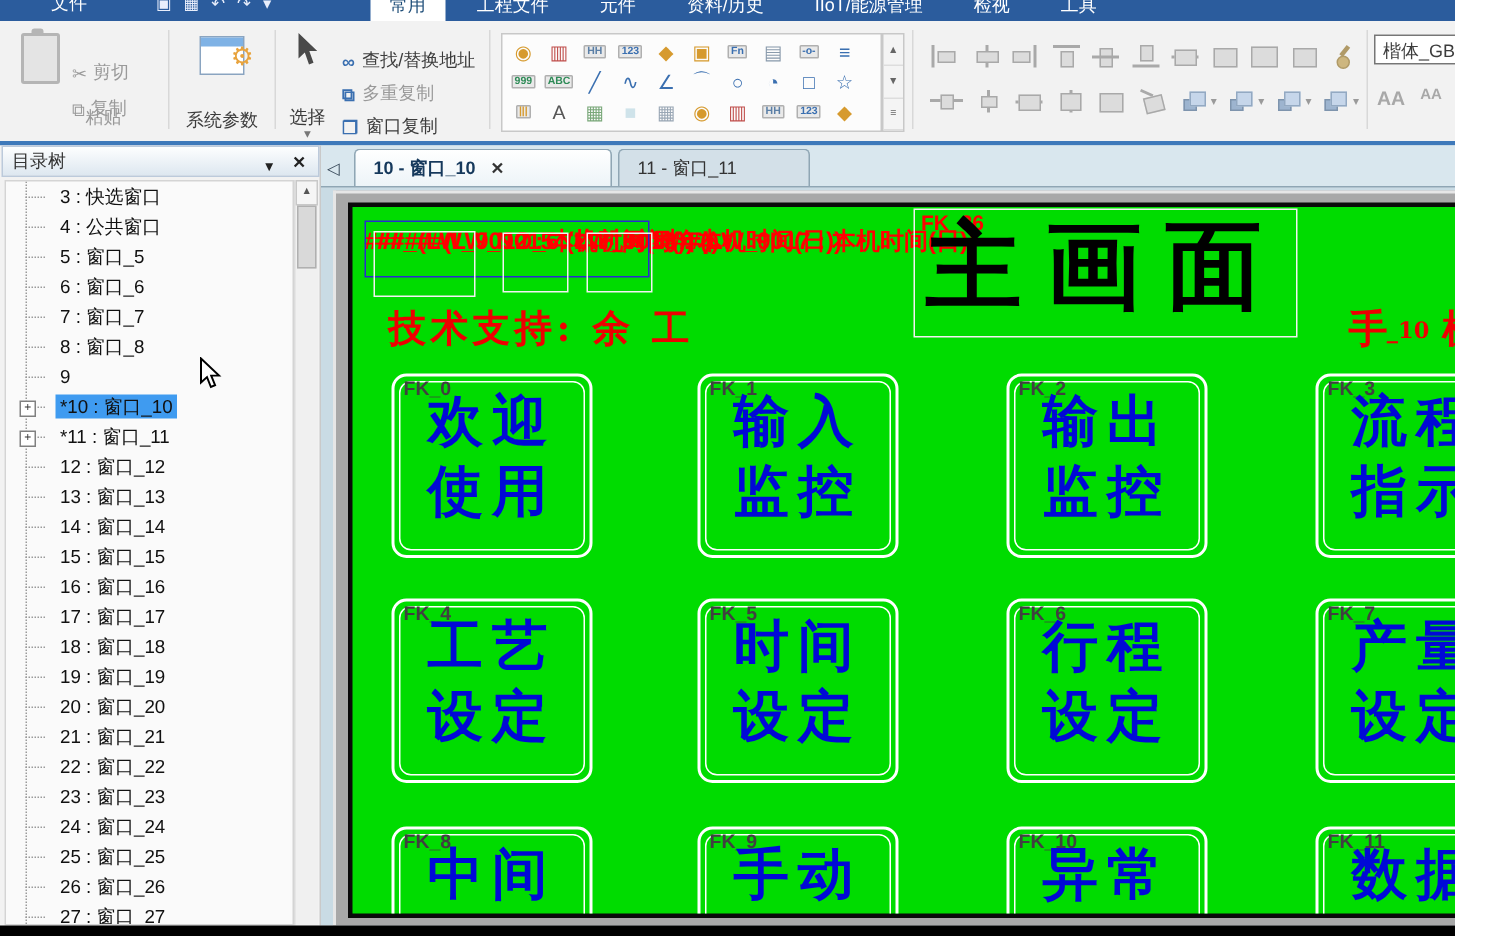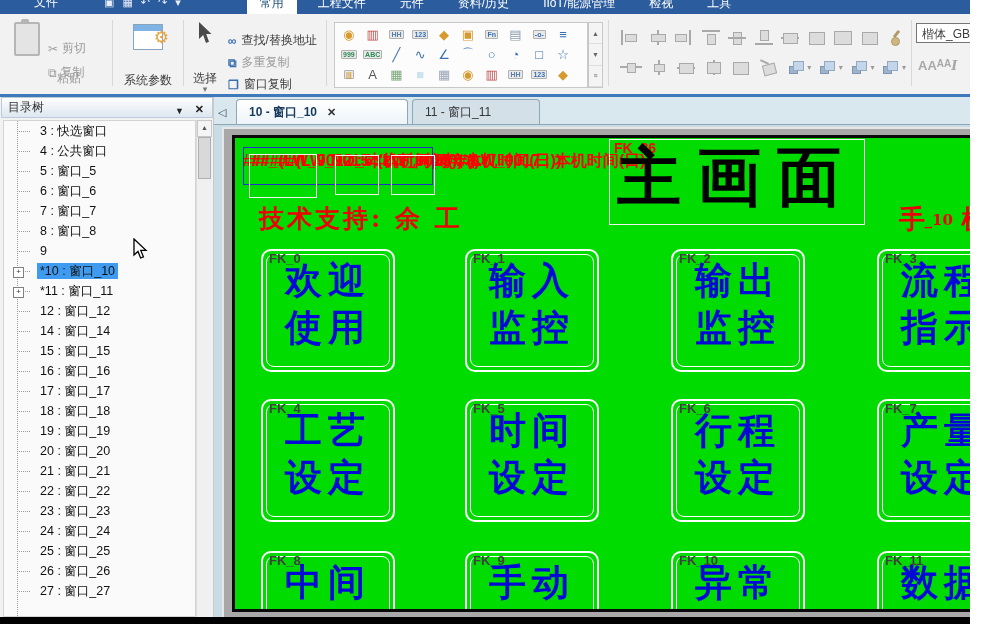--- a/index.html
+++ b/index.html
@@ -68,21 +68,21 @@
   .al-dh::before{left:0;top:6px;width:22px;height:2px}.al-dh::after{left:7px;top:3px;width:7px;height:8px}
   .al-dv::before{left:10px;top:0;width:2px;height:15px}.al-dv::after{left:6px;top:4px;width:9px;height:6px}
   .al-sh::before{left:10px;top:0;width:2px;height:15px}.al-sh::after{left:4px;top:2px;width:12px;height:10px}
   .al-rot::after{left:5px;top:4px;width:11px;height:9px;transform:rotate(-14deg)}.al-rot::before{left:2px;top:1px;width:9px;height:2px;transform:rotate(24deg)}
   .al-layer::after{left:7px;top:1px;width:9px;height:8px;background:#c6d6ea;border-color:#93a9c2}
   .al-layer::before{left:3px;top:6px;width:9px;height:8px;background:#9db4cf;border:1px solid #7e94ad;box-sizing:border-box}
   .acaret{font-size:8px;color:#9a9a9a;margin:0 2px 0 -2px;}
   
   #grp-font{position:absolute;left:916px;top:0;width:74px;}
   #font-combo{position:absolute;left:0;top:9px;width:80px;height:20px;border:1px solid #767676;background:#fff;font-size:12px;line-height:20px;padding-left:5px;box-sizing:border-box;white-space:nowrap;overflow:hidden;}
-  #font-buttons{position:absolute;left:2px;top:44px;display:flex;color:#a8a8a8;font-size:13px;font-weight:bold;}
+  #font-buttons{position:absolute;left:2px;top:44px;display:flex;gap:10px;color:#a8a8a8;font-size:13px;font-weight:bold;}
   #font-buttons .it{font-family:"DejaVu Serif",serif;font-style:italic;}
   #font-buttons .sm{font-size:10px;}
 
   
   #sidebar{position:absolute;left:0;top:97px;width:213px;height:520px;background:#f2f2f2;border-right:1px solid #c9c9c9;}
   #sidebar-header{position:absolute;left:1px;top:0;right:0;height:21px;background:linear-gradient(#fdfefe,#dde7f0);border:1px solid #bccadb;box-sizing:border-box;font-size:12px;color:#333;line-height:19px;padding-left:6px;}
   #sidebar-caret{position:absolute;right:28px;top:4px;font-size:9px;color:#222;}
   #sidebar-close{position:absolute;right:8px;top:2px;font-size:11px;color:#222;font-weight:bold;}
   #tree{position:absolute;left:3px;top:23px;right:17px;bottom:0;background:#fafafa;border:1px solid #d4d4d4;overflow:hidden;font-size:12.5px;color:#111;}
   #tree-guide{position:absolute;left:13px;top:0;bottom:0;border-left:1px dotted #9a9a9a;}
@@ -317,20 +317,21 @@
     <div class="trow"><span class="lbl">3 : 快选窗口</span></div>
         <div class="trow"><span class="lbl">4 : 公共窗口</span></div>
         <div class="trow"><span class="lbl">5 : 窗口_5</span></div>
         <div class="trow"><span class="lbl">6 : 窗口_6</span></div>
         <div class="trow"><span class="lbl">7 : 窗口_7</span></div>
         <div class="trow"><span class="lbl">8 : 窗口_8</span></div>
         <div class="trow"><span class="lbl">9</span></div>
         <div class="trow sel"><span class="expbox">+</span><span class="lbl">*10 : 窗口_10</span></div>
         <div class="trow"><span class="expbox">+</span><span class="lbl">*11 : 窗口_11</span></div>
         <div class="trow"><span class="lbl">12 : 窗口_12</span></div>
+        <div class="trow"><span class="lbl">13 : 窗口_13</span></div>
         <div class="trow"><span class="lbl">14 : 窗口_14</span></div>
         <div class="trow"><span class="lbl">15 : 窗口_15</span></div>
         <div class="trow"><span class="lbl">16 : 窗口_16</span></div>
         <div class="trow"><span class="lbl">17 : 窗口_17</span></div>
         <div class="trow"><span class="lbl">18 : 窗口_18</span></div>
         <div class="trow"><span class="lbl">19 : 窗口_19</span></div>
         <div class="trow"><span class="lbl">20 : 窗口_20</span></div>
         <div class="trow"><span class="lbl">21 : 窗口_21</span></div>
         <div class="trow"><span class="lbl">22 : 窗口_22</span></div>
         <div class="trow"><span class="lbl">23 : 窗口_23</span></div>

